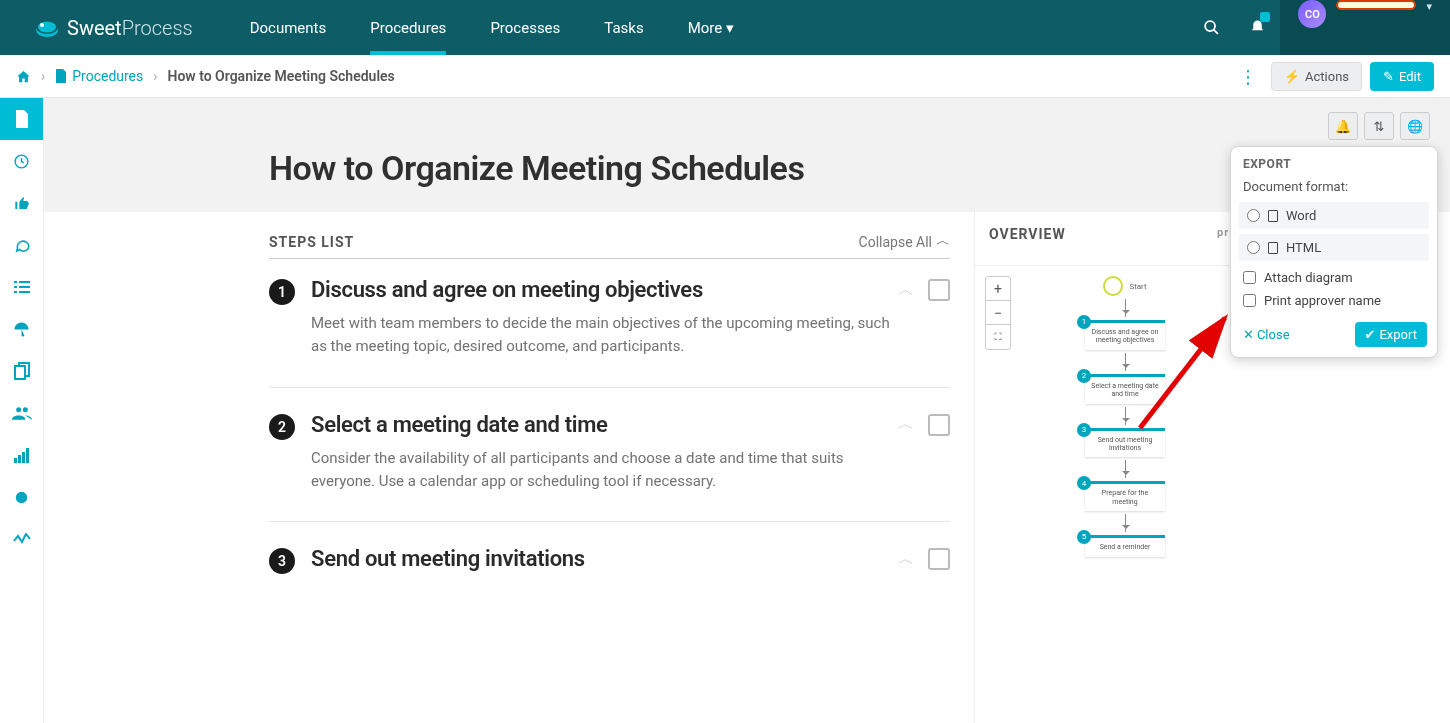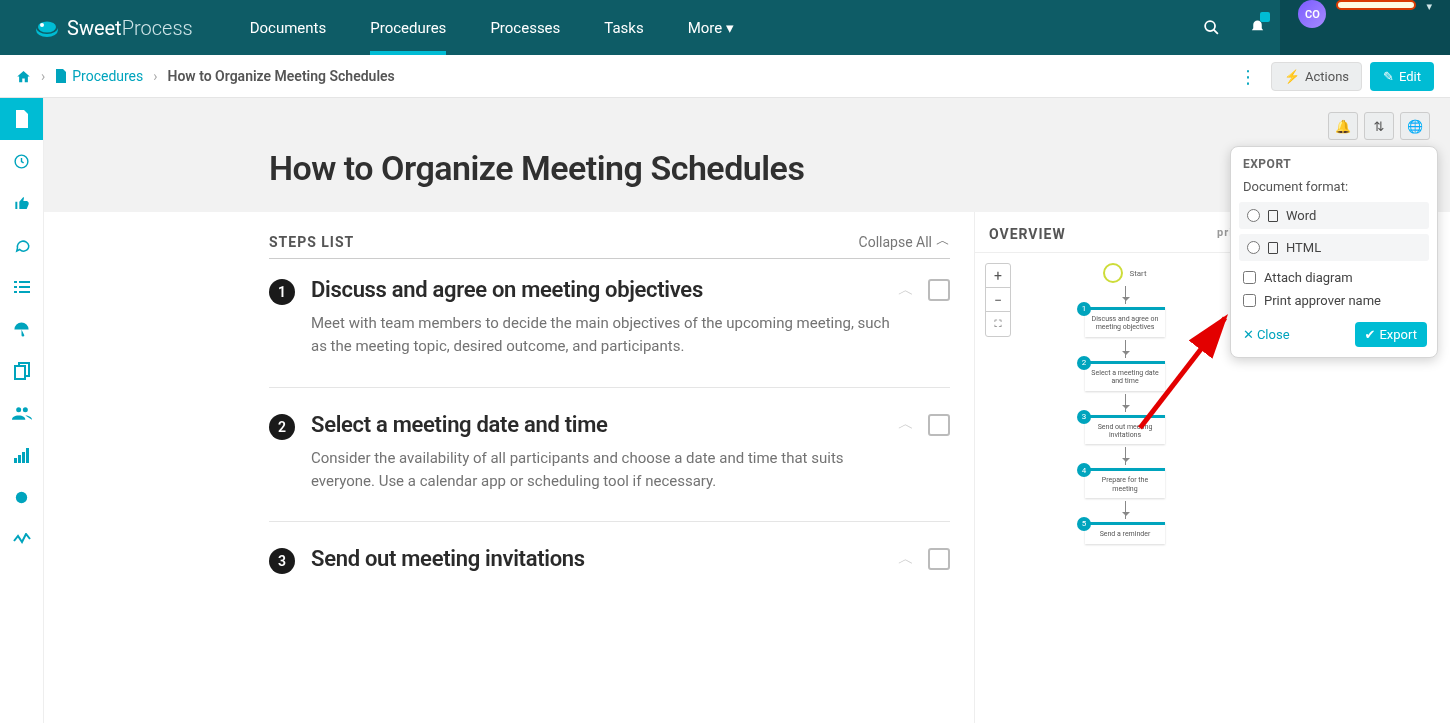--- a/index.html
+++ b/index.html
@@ -56,21 +56,21 @@
 .step-num { width:26px; height:26px; border-radius:50%; background:#1a1a1a; color:#fff; font-size:14px; font-weight:600; display:flex; align-items:center; justify-content:center; flex-shrink:0; margin-top:2px; }
 .step-body { flex:1; padding-right:60px; }
 .step-title { font-size:22px; color:#2a2a2a; font-weight:600; margin-bottom:10px; letter-spacing:-0.3px; }
 .step-desc { font-size:15px; color:#737373; line-height:1.55; }
 .step-ctrl { position:absolute; right:0; top:2px; display:flex; align-items:center; gap:14px; }
 .step-ctrl .chev { color:#ccc; cursor:pointer; }
 .step-ctrl .box { width:22px; height:22px; border:2px solid #bbb; border-radius:3px; cursor:pointer; }
 
 
 .overview { width:320px; border-left:1px solid #eee; }
-.ov-head { display:flex; align-items:center; padding:14px 14px 10px 14px; font-size:14px; font-weight:700; letter-spacing:1px; color:#555; border-bottom:1px solid #eee; }
+.ov-head { display:flex; align-items:center; padding:14px 14px 23px 14px; font-size:14px; font-weight:700; letter-spacing:1px; color:#555; border-bottom:1px solid #eee; }
 .ov-tools { margin-left:auto; display:flex; gap:10px; color:#999; font-size:13px; }
 .ov-body { position:relative; padding:10px; height:560px; }
 .zoom-ctrl { position:absolute; top:10px; left:10px; width:26px; border:1px solid #ccc; border-radius:3px; background:#fff; }
 .zoom-ctrl div { height:24px; display:flex; align-items:center; justify-content:center; border-bottom:1px solid #ccc; cursor:pointer; font-size:14px; color:#555; }
 .zoom-ctrl div:last-child { border-bottom:none; font-size:10px; }
 .flow { position:absolute; top:10px; left:110px; display:flex; flex-direction:column; align-items:center; }
 .flow-start { display:flex; align-items:center; gap:6px; }
 .flow-start .circle { width:20px; height:20px; border:2px solid #cddc39; border-radius:50%; background:#fff; }
 .flow-start .lbl { font-size:8px; color:#666; }
 .arrow { width:1px; height:18px; background:#888; position:relative; margin:3px 0; }

